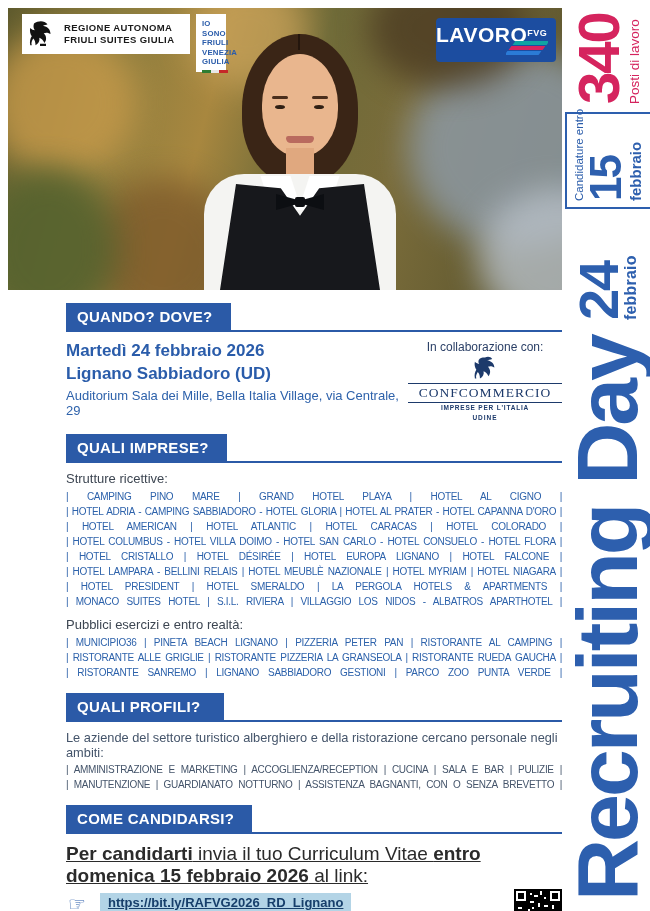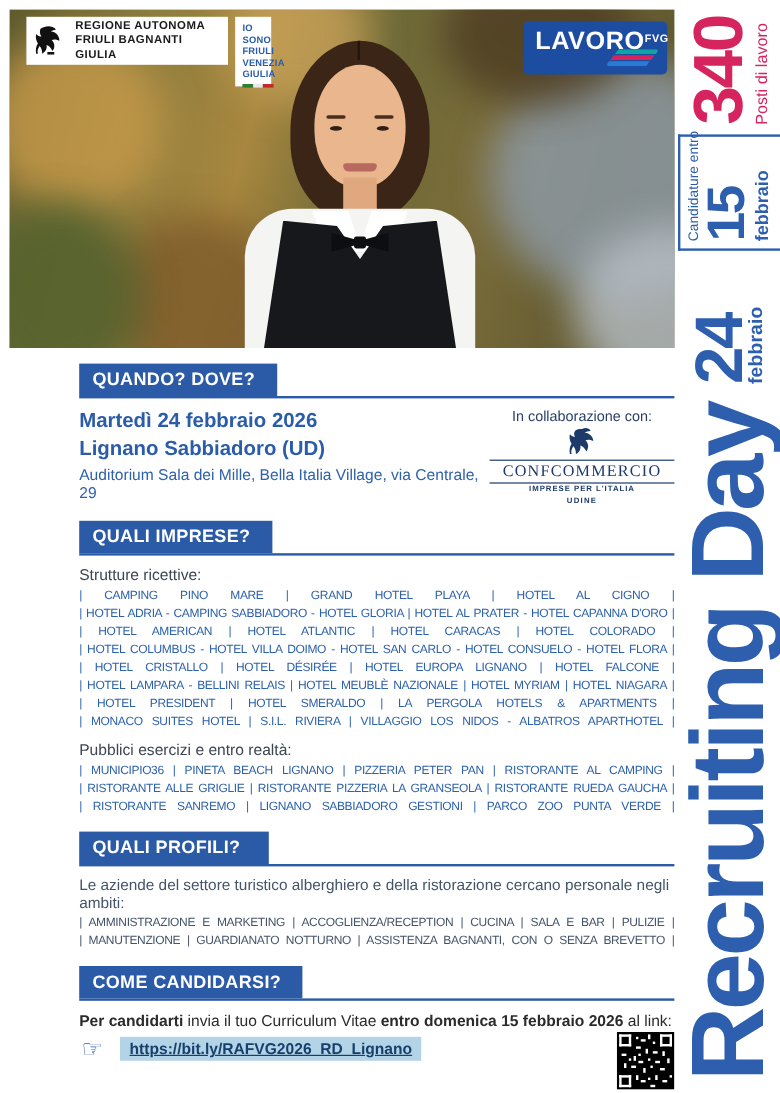--- a/index.html
+++ b/index.html
@@ -45,21 +45,21 @@
   
   .logo-region { position:absolute; left:14px; top:6px; width:168px; height:40px; background:#fff;
                  display:flex; align-items:center; gap:6px; padding:3px 6px; }
   .logo-region .txt { font-size:9.5px; font-weight:700; letter-spacing:.4px; color:#1a1a1a; line-height:1.25; }
   .badge-iosono { position:absolute; left:188px; top:6px; width:30px; height:58px; background:#fff; padding:5px 5px 4px 6px; }
   .badge-iosono .ln { font-size:7.8px; font-weight:700; color:#2a5caa; line-height:1.22; letter-spacing:.2px; }
   .badge-iosono .stripe { margin-top:3px; width:26px; height:3px; display:flex; }
   .badge-iosono .stripe i { flex:1; } 
   .stripe .g{background:#2e7d32;} .stripe .w{background:#e8e8e8;} .stripe .r{background:#c62828;}
   .logo-lavoro { position:absolute; left:428px; top:10px; width:120px; height:44px; background:#1c4da0; border-radius:4px;
-                 padding:6px 8px 0 10px; }
+                 padding:6px 8px 0 0; }
   .logo-lavoro .word { color:#fff; font-weight:700; font-size:21px; letter-spacing:.5px; line-height:1; }
   .logo-lavoro .sup { color:#fff; font-weight:700; font-size:9px; vertical-align:super; letter-spacing:.5px; }
   .lv-stripes { position:absolute; right:8px; bottom:5px; width:42px; height:16px; overflow:hidden; }
   .lv-stripes i { position:absolute; width:34px; height:4px; transform:skewX(-35deg); }
   .lv-stripes .s1 { top:0; left:8px; background:#0fa3a3; }
   .lv-stripes .s2 { top:5px; left:4px; background:#d6245f; }
   .lv-stripes .s3 { top:10px; left:0; background:#2b7bd6; }
 
   
   .sec { margin:13px 0 0 58px; width:496px; }
@@ -75,21 +75,21 @@
              border-top:1.5px solid #1d3a6b; border-bottom:1px solid #1d3a6b; padding:1px 0; margin-top:1px; }
   .cc-sub { font-size:6.5px; font-weight:700; color:#1d3a6b; letter-spacing:.8px; margin-top:1px; }
   .cc-city { font-size:6.5px; font-weight:700; color:#1d3a6b; letter-spacing:1px; margin-top:3px; }
 
   .list-label { color:#3d4652; font-size:13px; margin:8px 0 3px; }
   .jline { color:#2d62ab; font-size:10px; letter-spacing:-0.3px; line-height:1.5;
            text-align:justify; text-align-last:justify; white-space:normal; }
   .profiles .jline, .prof-intro { color:#44546a; }
   .prof-intro { font-size:12.8px; margin:8px 0 2px; }
 
-  .apply-text { color:#2b2b2b; font-size:13px; margin:9px 0 6px; }
+  .apply-text { color:#2b2b2b; font-size:19px; margin:9px 0 6px;text-decoration:underline; }
   .apply-text b { font-weight:700; }
   .apply-row { display:flex; align-items:flex-start; }
   .hand { color:#2a5caa; font-size:20px; line-height:1; margin:1px 14px 0 2px; }
   .cta-link { display:inline-block; background:#b3d4e6; color:#173f6b; font-size:13px; font-weight:700;
               text-decoration:underline; padding:2px 8px 3px; }
   .qr { margin-left:auto; margin-top:-4px; }
 
   
   .sidebar { position:absolute; top:0; left:565px; width:911px; height:85px;
              transform-origin:0 0; transform:rotate(-90deg) translateX(-911px);
@@ -145,21 +145,21 @@
         </div>
       </div>
 
       <div class="logo-region">
         <svg width="30" height="30" viewBox="0 0 40 40">
           <path fill="#111" d="M8 6 C14 2 22 2 26 7 C24 8 22 8 20 9 C26 10 30 14 30 20 C26 18 24 18 21 19 C25 23 25 28 22 32 C20 28 18 26 15 25 C16 29 14 33 10 35 C10 31 9 28 7 26 C5 29 4 32 5 35 L3 35 C2 30 3 26 5 23 C3 20 2 16 3 12 C5 14 7 15 9 15 C7 12 7 9 8 6 Z"></path>
           <rect x="16" y="33" width="8" height="3" fill="#111"></rect>
         </svg>
         <div class="txt">
           <div>REGIONE AUTONOMA</div>
-          <div>FRIULI BAGNANTI GIULIA</div>
+          <div>FRIULI SUITES GIULIA</div>
         </div>
       </div>
 
       <div class="badge-iosono">
         <div class="ln">IO SONO</div>
         <div class="ln">FRIULI</div>
         <div class="ln">VENEZIA</div>
         <div class="ln">GIULIA</div>
         <div class="stripe">
             <i class="g"></i>

